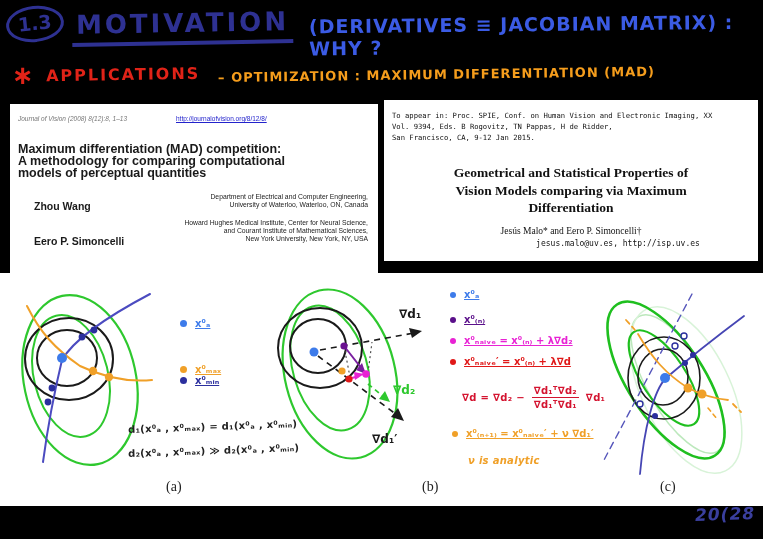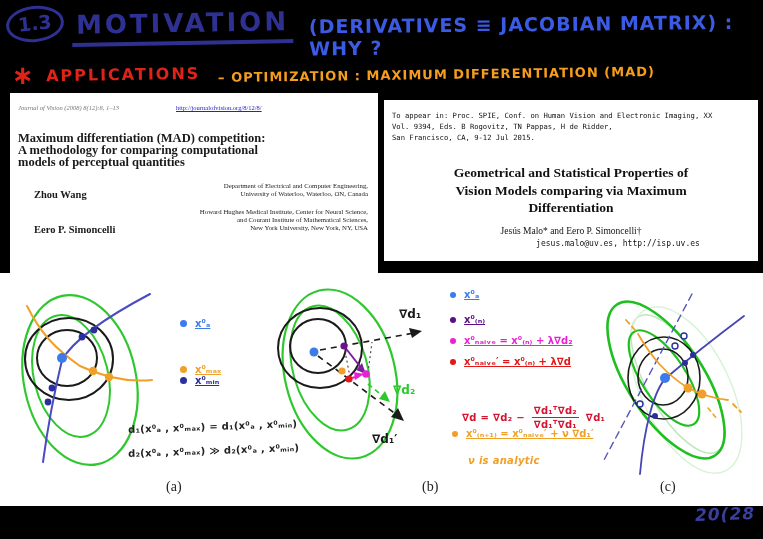--- a/index.html
+++ b/index.html
@@ -18,21 +18,21 @@
              margin-left:16px;padding-top:7px;transform:rotate(-0.6deg);}
   .bullet-row{left:12px;top:62px;display:flex;align-items:flex-start;}
   .bullet-star{color:#e02318;font-size:26px;font-weight:bold;line-height:1;margin-right:12px;}
   .bullet-label{color:#e02318;font-size:16px;font-weight:bold;letter-spacing:2px;
                 padding-top:3px;transform:rotate(-1deg);}
   .bullet-detail{color:#f59d1c;font-size:13px;font-weight:bold;letter-spacing:1px;
                  margin-left:18px;padding-top:5px;transform:rotate(-0.8deg);}
 
   
   .paper{background:#fff;}
-  .paper-left{left:10px;top:93px;width:368px;height:180px;font-family:Liberation Serif, serif;}
+  .paper-left{left:10px;top:104px;width:368px;height:180px;font-family:Liberation Sans, sans-serif;}
   .paper-right{left:384px;top:100px;width:374px;height:161px;}
   .prelines{white-space:pre-line;}
   .jref{left:8px;top:11px;font-size:6.5px;color:#777;font-style:italic;}
   .jurl{left:166px;top:11px;font-size:6.5px;color:#2323cc;text-decoration:underline;}
   .ltitle{left:8px;top:40px;font-size:12.5px;line-height:11.9px;font-weight:bold;color:#1a1a1a;}
   .lauthor{font-size:10.5px;font-weight:bold;color:#1a1a1a;margin-left:16px;}
   .laff{font-size:6.8px;line-height:1.2;color:#222;text-align:right;}
   .rnote{left:8px;top:10px;font-size:7.2px;line-height:1.55;color:#111;
          font-family:"DejaVu Sans Mono",monospace;}
   .rtitle{left:0;top:64px;width:100%;text-align:center;font-size:13.5px;line-height:1.3;
@@ -42,21 +42,21 @@
   .rcontact{left:0;top:139px;width:100%;text-align:center;font-size:8px;color:#111;
             font-family:"DejaVu Sans Mono",monospace;margin-left:47px;}
 
   
   .figure-box{left:0;top:273px;width:763px;height:233px;background:#fff;}
   .panel-label{font-family:"Liberation Serif",serif;font-size:14px;color:#222;}
   .leg-item{display:flex;align-items:center;font-size:10px;font-weight:bold;text-decoration:underline;}
   .dot{display:inline-block;width:7px;height:7px;border-radius:50%;margin-right:8px;flex:0 0 auto;}
   .dot-sm{width:6px;height:6px;}
   .eq{font-size:10px;font-weight:bold;color:#222;letter-spacing:0.3px;}
-  .eq-red{color:#d41430;margin-top:20px;}
+  .eq-red{color:#d41430;}
   .eq-orange{color:#f0a028;}
   .frac{display:inline-flex;flex-direction:column;text-align:center;vertical-align:middle;
         margin:0 3px;line-height:1.1;}
   .frac .num{border-bottom:1.4px solid #d41430;padding:0 2px 1px 2px;}
   .frac .den{padding-top:1px;}
   .page-num{left:695px;top:504px;color:#3a3f9e;font-size:17px;font-weight:bold;
             font-style:italic;letter-spacing:1px;transform:rotate(-2deg);}
   svg text{font-family:"DejaVu Sans",sans-serif;font-weight:bold;}
 </style>
 </head>
@@ -86,21 +86,21 @@
 University of Waterloo, Waterloo, ON, Canada</div>
     <div class="abs lauthor" style="left:8px;top:131px;">Eero P. Simoncelli</div>
     <div class="abs laff prelines" style="right:10px;top:115px;">Howard Hughes Medical Institute, Center for Neural Science,
 and Courant Institute of Mathematical Sciences,
 New York University, New York, NY, USA</div>
   </div>
 
   <div class="abs paper paper-right">
     <div class="abs rnote prelines">To appear in: Proc. SPIE, Conf. on Human Vision and Electronic Imaging, XX
 Vol. 9394, Eds. B Rogovitz, TN Pappas, H de Ridder,
-San Francisco, CA,  9-12 Jul 2015.</div>
+San Francisco, CA,  9-12 Jan 2015.</div>
     <div class="abs rtitle prelines">Geometrical and Statistical Properties of
 Vision Models comparing via Maximum
 Differentiation</div>
     <div class="abs rauthors">Jesús Malo*  and  Eero P. Simoncelli†</div>
     <div class="abs rcontact">jesus.malo@uv.es,  http://isp.uv.es</div>
   </div>
 
   <div class="abs figure-box">
 
     <svg class="abs" style="left:10px;top:7px;" width="210" height="200" viewBox="0 0 210 200">

